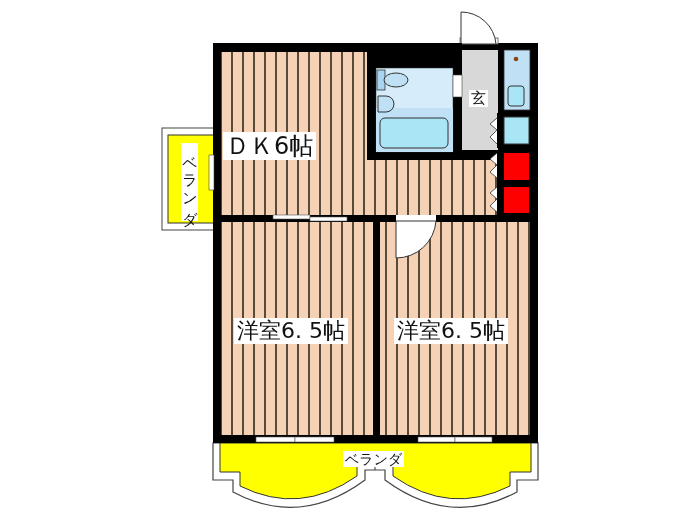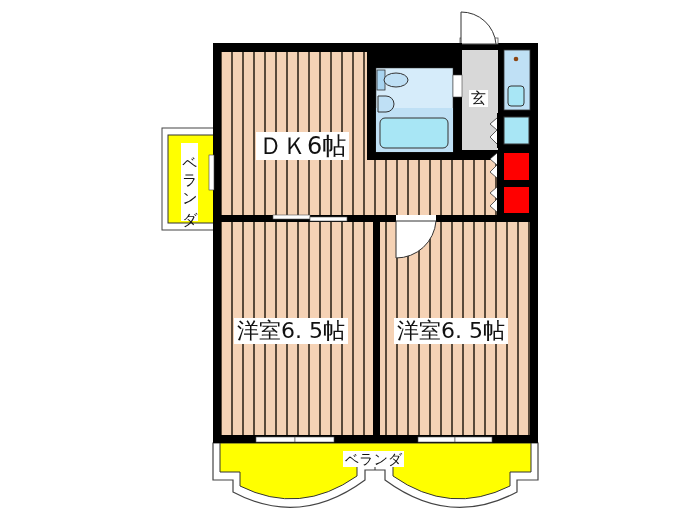--- a/index.html
+++ b/index.html
@@ -95,18 +95,18 @@
   <g>
     <rect x="256" y="437" width="39" height="5" fill="#fff" stroke="#555" stroke-width="0.6"></rect>
     <rect x="295" y="437" width="39" height="5" fill="#fff" stroke="#555" stroke-width="0.6"></rect>
   </g>
   <g>
     <rect x="418" y="437" width="37" height="5" fill="#fff" stroke="#555" stroke-width="0.6"></rect>
     <rect x="455" y="437" width="37" height="5" fill="#fff" stroke="#555" stroke-width="0.6"></rect>
   </g>
 </svg>
 
-<div class="lbl room-lbl" style="left:256px;top:132px;">ＤＫ6帖</div>
+<div class="lbl room-lbl" style="left:223px;top:132px;">ＤＫ6帖</div>
 <div class="lbl room-lbl" style="left:234px;top:318px;font-size:22px;">洋室6. 5帖</div>
 <div class="lbl room-lbl" style="left:394px;top:318px;font-size:22px;">洋室6. 5帖</div>
 <div class="lbl small-lbl" style="left:469px;top:90px;font-size:15px;">玄</div>
 <div class="lbl vert" style="left:181px;top:143px;">ベランダ</div>
 <div class="lbl small-lbl" style="left:343px;top:451px;">ベランダ</div>
 
 </body></html>

